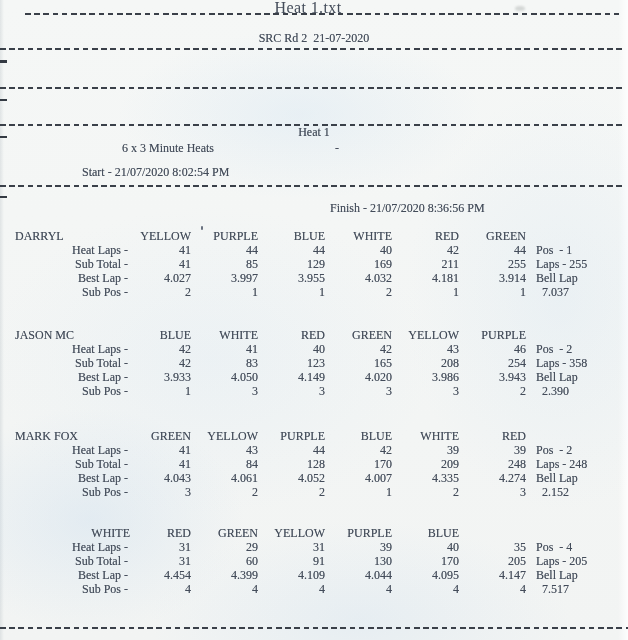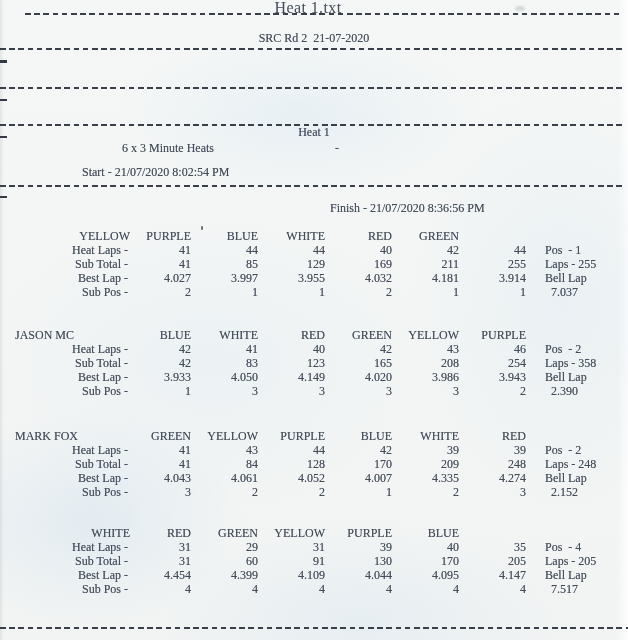--- a/index.html
+++ b/index.html
@@ -44,21 +44,21 @@
     grid-template-columns:130px 61px 67px 67px 67px 67px 67px 1fr;
     height:14px;line-height:14px;font-size:12px;
   }
   .cell{
     text-align:right;white-space:pre;
     text-shadow:0 0 .5px rgba(67,76,90,.55);
     overflow:visible;
   }
   .cell.name{text-align:left;padding-left:15px;}
   .cell.label{padding-right:2px;padding-left:48px;}
-  .cell.side{text-align:left;padding-left:19px;}
+  .cell.side{text-align:left;padding-left:10px;}
   .speck{
     position:absolute;width:2px;height:4px;background:#6a7280;border-radius:1px;
   }
   .smudge{
     position:absolute;width:10px;height:5px;border-radius:50%;
     background:rgba(150,156,152,.35);filter:blur(1px);
   }
 </style>
 </head>
 <body>
@@ -83,20 +83,21 @@
 
   <div class="txt" style="top:141px;left:122px;">6 x 3 Minute Heats</div>
   <div class="txt" style="top:141px;left:335px;">-</div>
 
   <div class="txt" style="top:165px;left:82px;">Start - 21/07/2020 8:02:54 PM</div>
   <div class="txt" style="top:153px;left:330px;margin-top:48px;">Finish - 21/07/2020 8:36:56 PM</div>
 
   <div id="drivers">
       <div class="driver-block" style="top: 229px;">
         <div class="drow">
+          <div class="cell name">DARRYL</div>
           <div class="cell ">YELLOW</div>
           <div class="cell ">PURPLE</div>
           <div class="cell ">BLUE</div>
           <div class="cell ">WHITE</div>
           <div class="cell ">RED</div>
           <div class="cell ">GREEN</div>
           <div class="cell side"></div>
         </div>
         <div class="drow">
           <div class="cell label">Heat Laps -</div>

